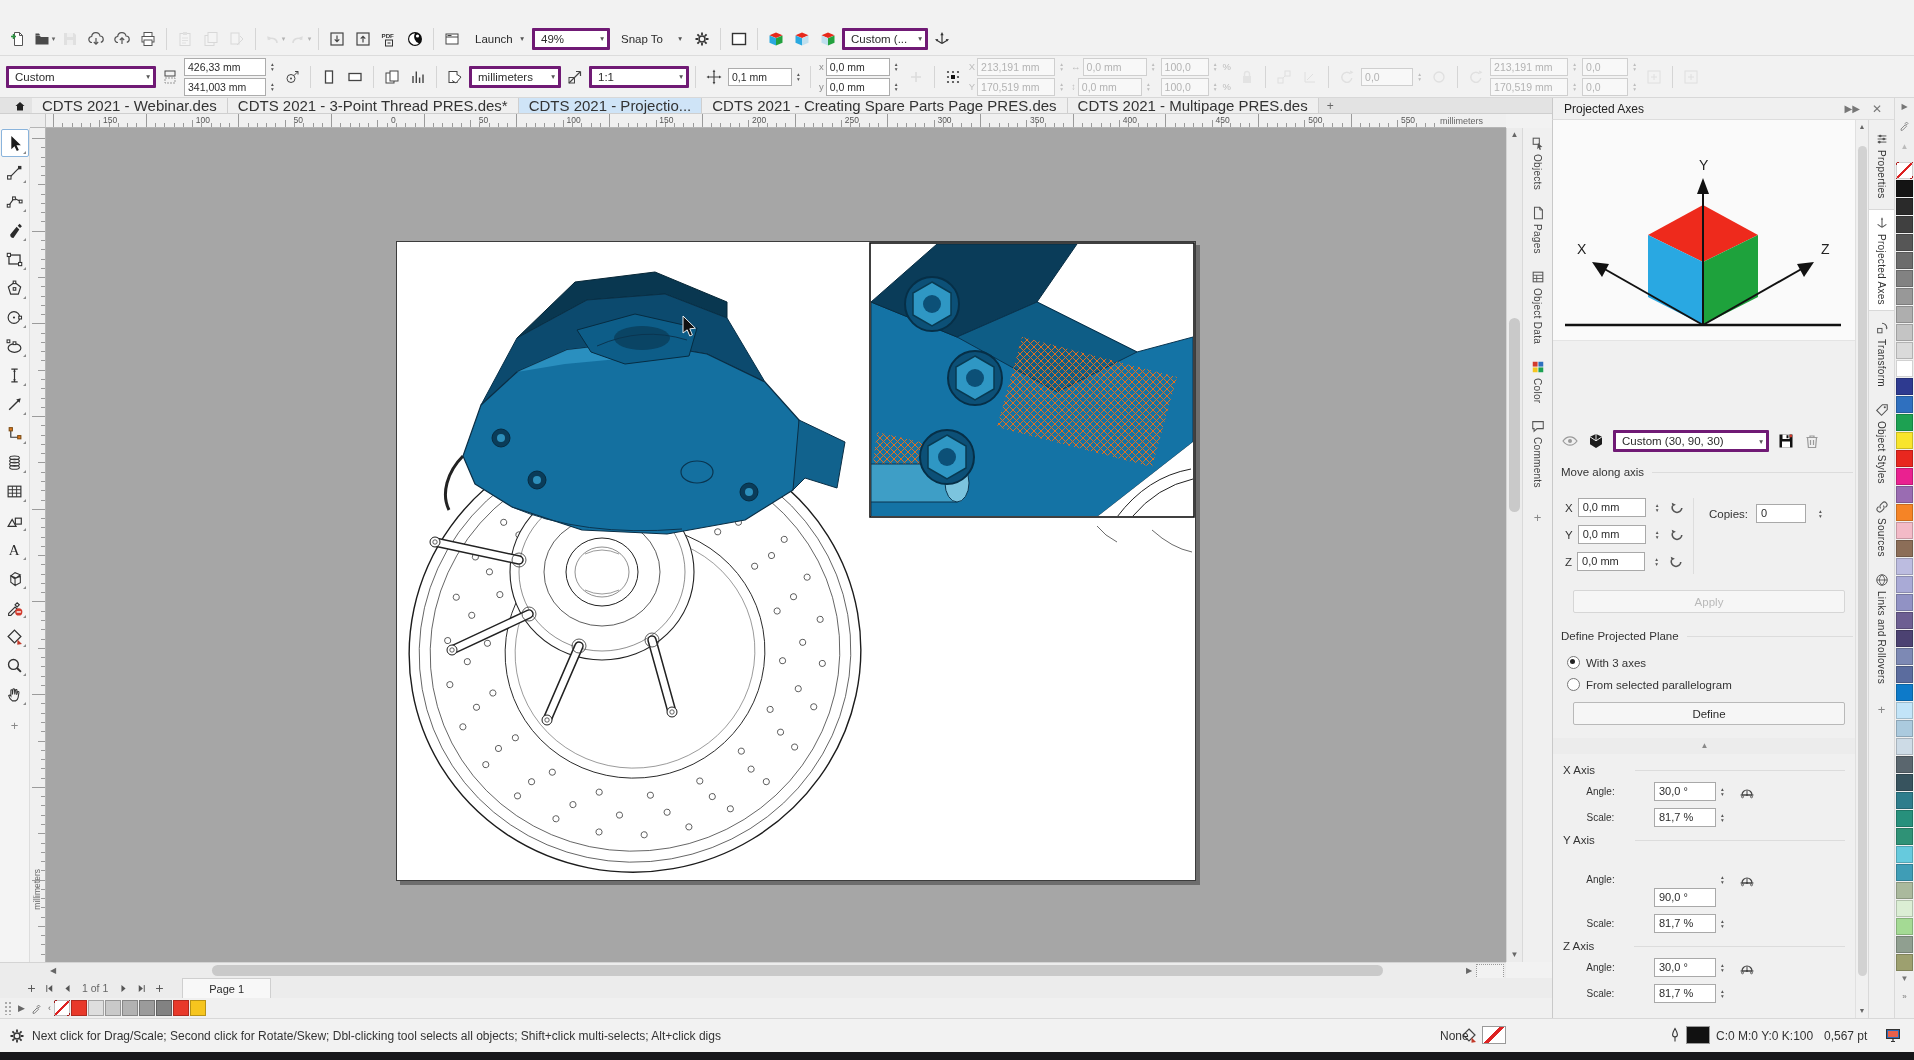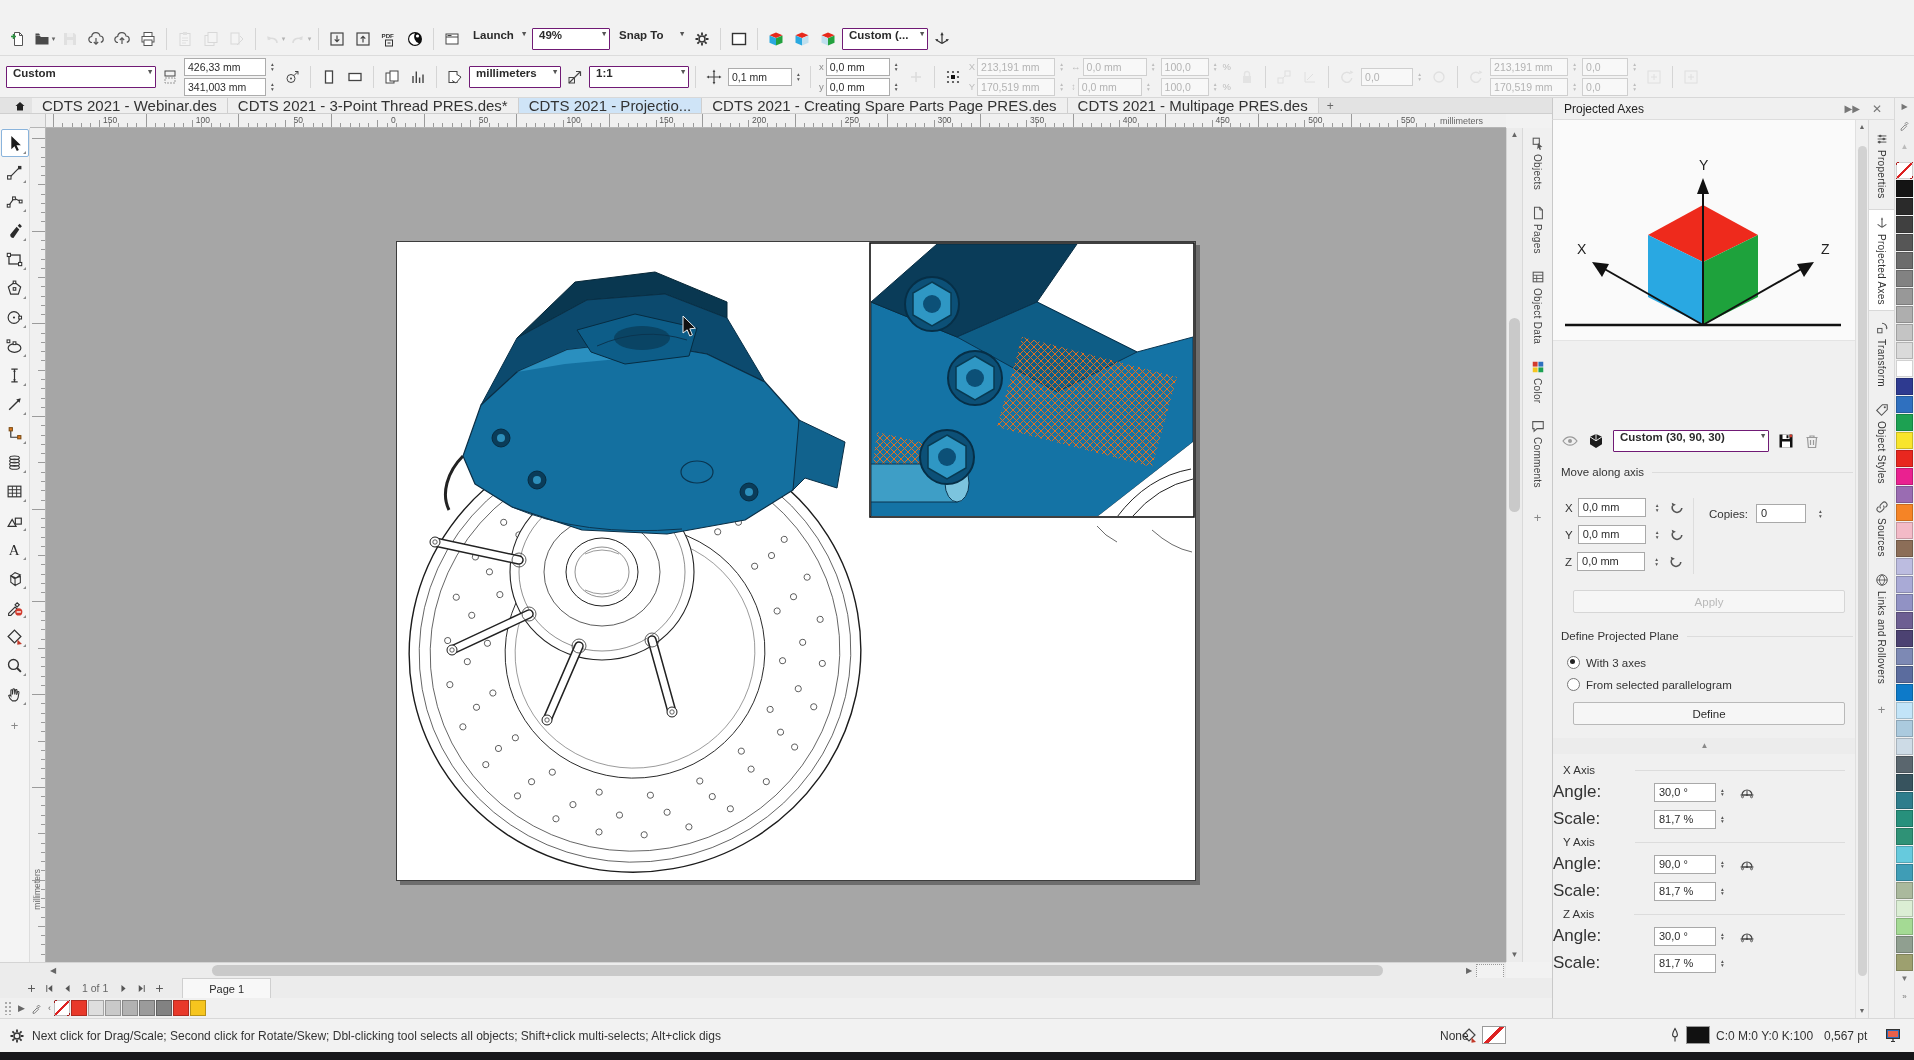--- a/index.html
+++ b/index.html
@@ -16,22 +16,22 @@
            border-bottom:1px solid #e3e3e3;display:flex;align-items:center;padding-left:6px;box-sizing:border-box;}
   .menu-item{padding:0 9px;font-size:12.5px;line-height:22px;cursor:default;}
 
   
   #toolbar{position:absolute;left:0;top:22px;width:1914px;height:34px;background:#f2f2f2;
            border-bottom:1px solid #dcdcdc;display:flex;align-items:center;gap:2px;padding-left:6px;box-sizing:border-box;}
   .tbtn{display:inline-flex;align-items:center;justify-content:center;height:26px;min-width:24px;border-radius:2px;}
   .tbtn.dis{opacity:.45;}
   .drop{font-size:7px;color:#666;margin-left:1px;}
   .sep{display:inline-block;width:1px;height:22px;background:#d5d5d5;margin:0 4px;}
-  .combo{display:inline-flex;align-items:flex-start;justify-content:space-between;height:22px;background:#fff;
-         border:1px solid #701a75;font-size:11.5px;padding:0 3px 0 6px;box-sizing:border-box;border-radius:1px;font-weight:bold;}
+  .combo{display:inline-flex;align-items:center;justify-content:space-between;height:22px;background:#fff;
+         border:3px solid #701a75;font-size:11.5px;padding:0 3px 0 6px;box-sizing:border-box;border-radius:1px;}
   .combo.flat{border-color:transparent;background:transparent;}
   .cval{white-space:nowrap;overflow:hidden;}
   .carr{font-size:7.5px;color:#555;margin-left:5px;}
 
   
   #propbar{position:absolute;left:0;top:56px;width:1914px;height:42px;background:#f2f2f2;
            border-bottom:1px solid #d8d8d8;display:flex;align-items:center;gap:2px;padding-left:6px;box-sizing:border-box;overflow:hidden;}
   .sfield{display:inline-block;height:16px;line-height:16px;background:#fff;border:1px solid #acacac;
           font-size:10.5px;padding:0 3px;box-sizing:content-box;white-space:nowrap;overflow:hidden;}
   .sarr{display:inline-flex;flex-direction:column;width:11px;margin-left:1px;}
@@ -109,21 +109,21 @@
   .dksec .line{flex:1;height:1px;background:#dcdcdc;}
   .dkfield{height:17px;line-height:17px;background:#fff;border:1px solid #a9a9a9;font-size:11px;padding:0 4px;white-space:nowrap;}
   .dkbutton{position:absolute;left:20px;width:270px;height:21px;border:1px solid #b9b9b9;background:#f6f6f6;
             display:flex;align-items:center;justify-content:center;font-size:11.5px;border-radius:2px;}
   .dkbutton.disabled{color:#b9b9b9;border-color:#d6d6d6;}
   .radio{display:inline-block;width:11px;height:11px;border:1px solid #777;border-radius:50%;margin-right:6px;position:relative;background:#fff;}
   .radio.on::after{content:'';position:absolute;left:2px;top:2px;width:5px;height:5px;border-radius:50%;background:#222;}
   #dkcollapse{position:absolute;left:0;top:618px;width:303px;height:16px;background:#ececec;text-align:center;color:#888;font-size:8px;line-height:16px;}
   .axsec .dksec{position:static;margin:0 0 6px 10px;width:282px;gap:32px;}
   .axrow{display:flex;align-items:center;margin:0 0 7px 0;}
-  .axrow .al{width:95px;text-align:left;font-size:17px;color:#333;margin-right:6px;}
+  .axrow .al{width:95px;text-align:center;font-size:10px;color:#333;margin-right:6px;}
 
   
   #righttabs{position:absolute;left:1868px;top:120px;width:26px;height:898px;background:#f0f0f0;border-left:1px solid #d9d9d9;box-sizing:border-box;display:flex;flex-direction:column;align-items:center;padding-top:6px;}
   .rtab{display:flex;flex-direction:column;align-items:center;padding:6px 0;width:100%;margin-bottom:4px;}
   .rtab svg{width:14px;height:14px;margin-bottom:4px;}
   .rtab .vlabel{font-size:10px;}
   .rtab.active{background:#fff;border-top:1px solid #d9d9d9;border-bottom:1px solid #d9d9d9;}
   #rtplus{margin-top:8px;color:#888;font-size:13px;}
 
   
@@ -1508,21 +1508,21 @@
             </span>
           </div>
         </div>
         <div class="axsec">
           <div class="dksec">
             <span class="dklabel">Y Axis</span>
             <span class="line"></span>
           </div>
           <div class="axrow">
             <span class="al">Angle:</span>
-            <span class="dkfield" style="width: 52px;">90,0 °</span>
+            <span class="dkfield" style="width: 52px; margin-top: 36px;">90,0 °</span>
             <span class="sarr">
               <span>▴</span>
               <span>▾</span>
             </span>
             <span class="ic" style="margin-left: 10px;">
               <svg viewBox="0 0 16 16">
                 <path d="M3 11a5 5 0 0110 0z" fill="none" stroke="#444" stroke-width="1.2"></path>
                 <path d="M1.5 11h13M8 11V6.5" stroke="#444"></path>
                 <circle cx="8" cy="11" r="1" fill="#444"></circle>
                 <circle cx="3.5" cy="12.8" r="1" fill="none" stroke="#444" stroke-width=".8"></circle>

